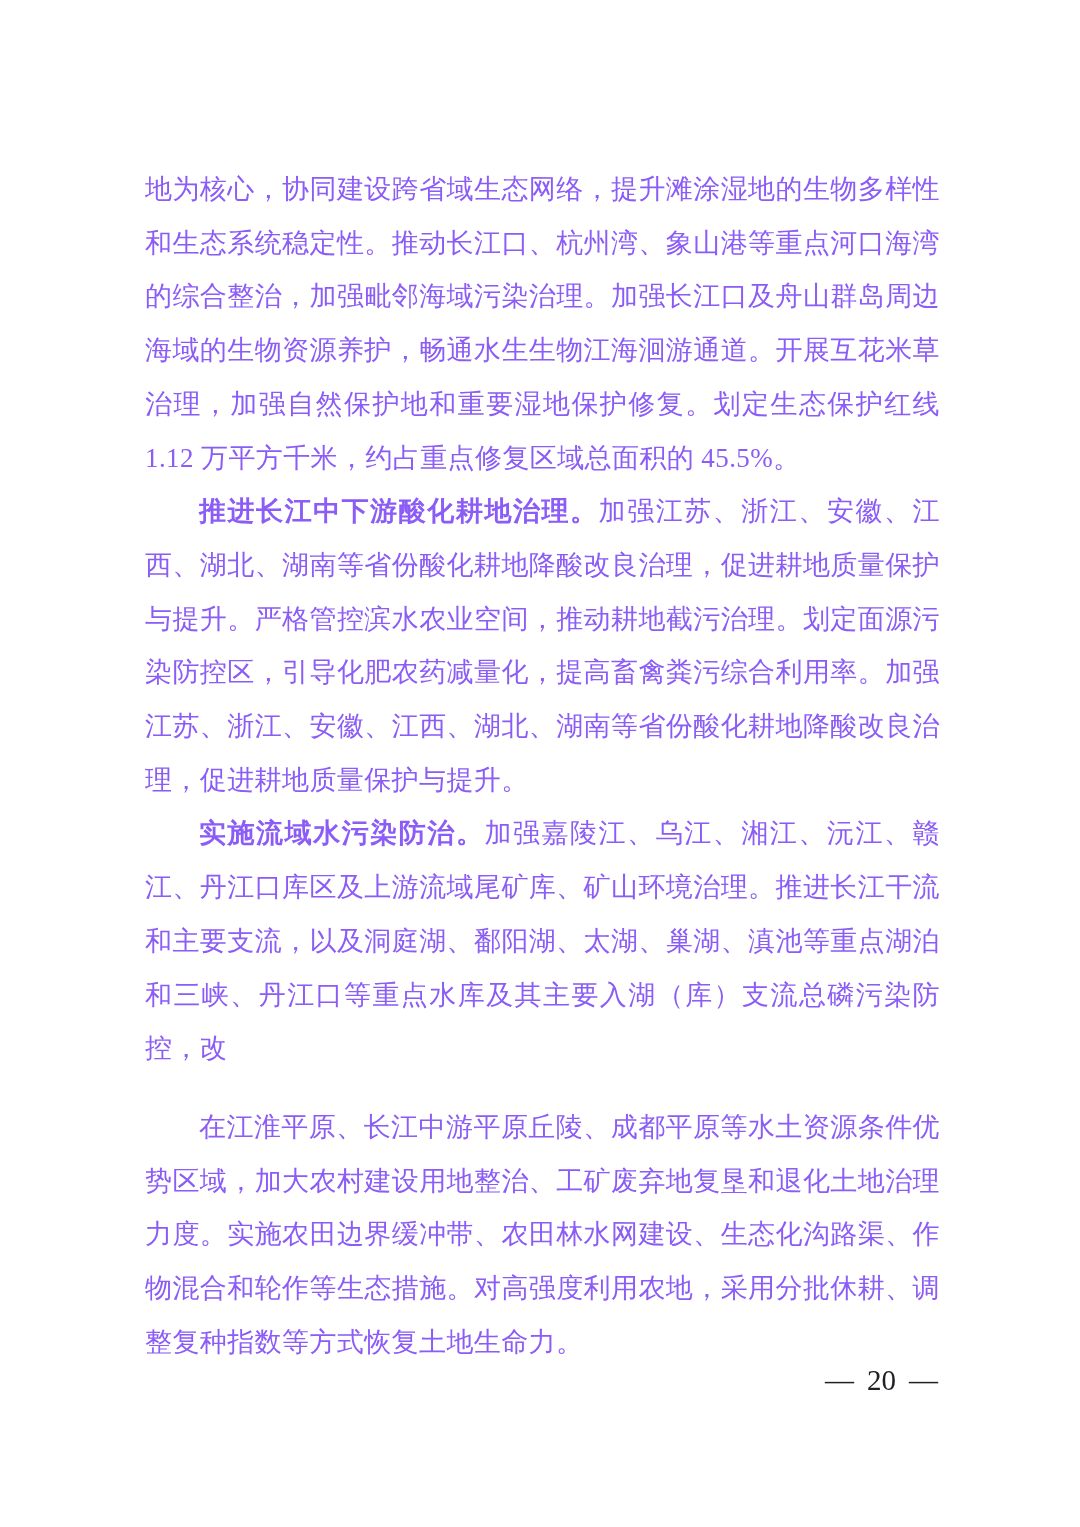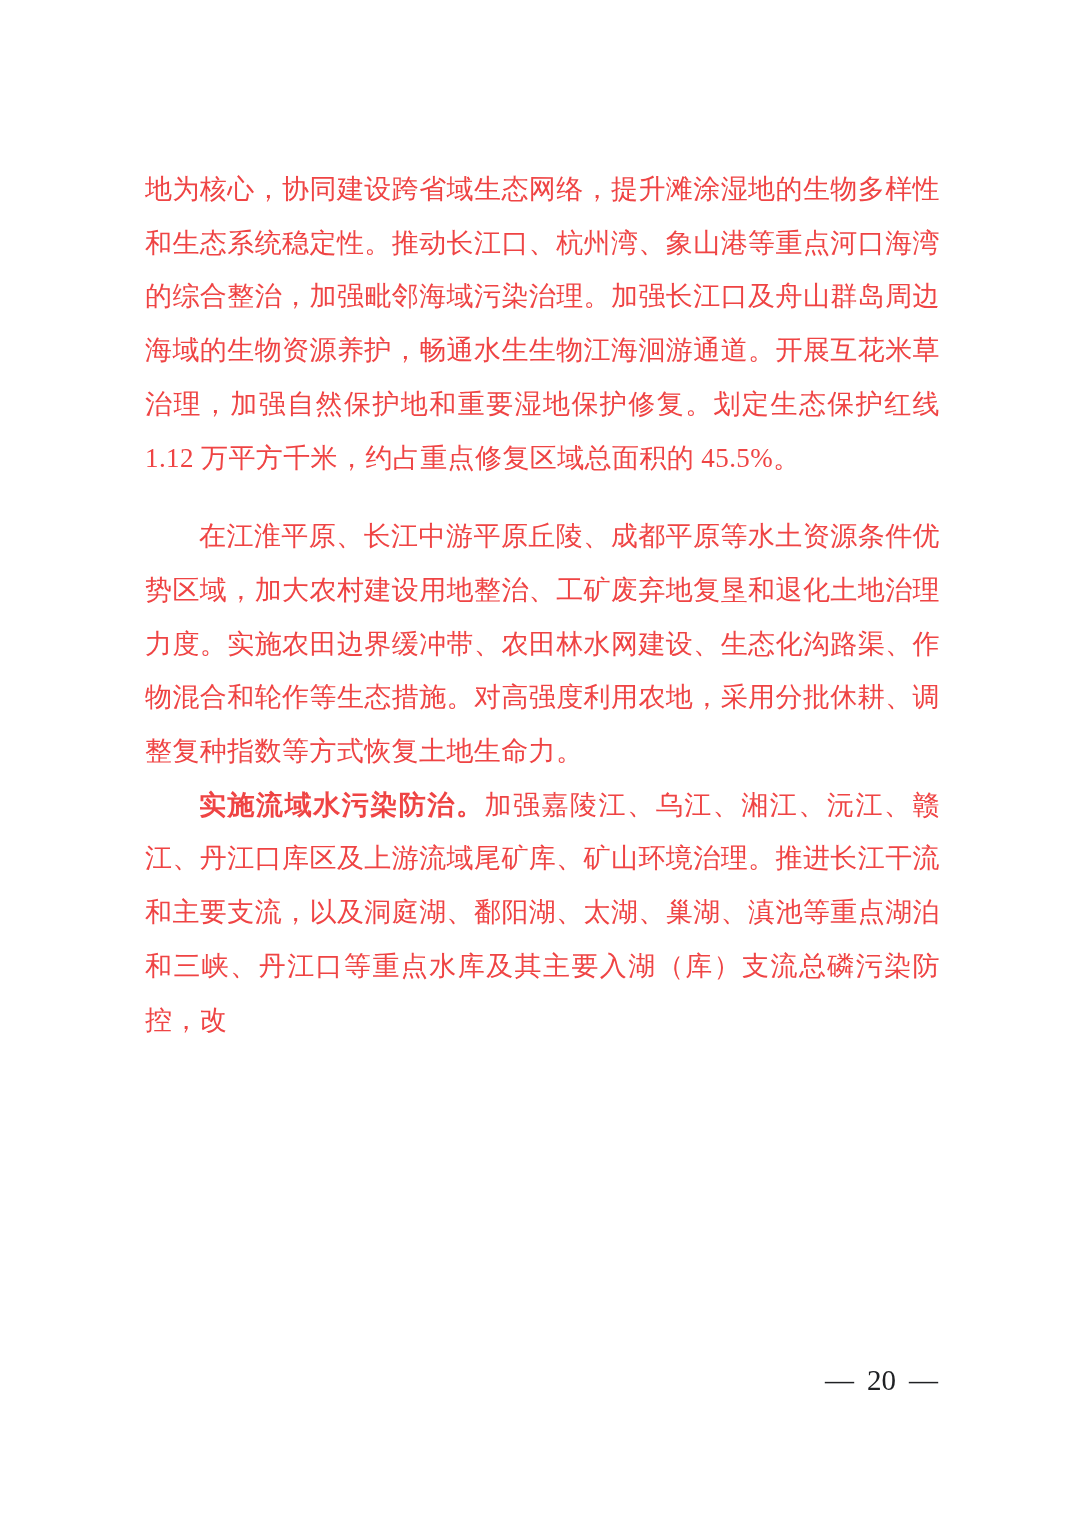--- a/index.html
+++ b/index.html
@@ -12,21 +12,21 @@
     overflow: hidden;
   }
   .text-block {
     position: absolute;
     left: 145px;
     top: 163px;
     width: 795px;
     font-size: 27px;
     line-height: 53.7px;
     letter-spacing: 0.4px;
-    color: #ef4444;
+    color: #8b5cf6;
     text-align: justify;
     text-align-last: left;
   }
   .para { margin: 0; }
   .para.indent { text-indent: 2em; }
   .para.spaced { margin-top: 25px; }
   .lead { font-weight: bold; }
   .page-footer {
     position: absolute;
     top: 1363px;
@@ -40,24 +40,25 @@
   }
   .page-footer .dash { letter-spacing: 0; }
 </style>
 </head>
 <body>
 
 <main class="text-block">
 
   <p class="para"><span class="body-text">地为核心，协同建设跨省域生态网络，提升滩涂湿地的生物多样性和生态系统稳定性。推动长江口、杭州湾、象山港等重点河口海湾的综合整治，加强毗邻海域污染治理。加强长江口及舟山群岛周边海域的生物资源养护，畅通水生生物江海洄游通道。开展互花米草治理，加强自然保护地和重要湿地保护修复。划定生态保护红线 1.12 万平方千米，约占重点修复区域总面积的 45.5%。</span></p>
 
+  <p class="para indent"><span class="lead">推进长江中下游酸化耕地治理。</span><span class="body-text">加强江苏、浙江、安徽、江西、湖北、湖南等省份酸化耕地降酸改良治理，促进耕地质量保护与提升。严格管控滨水农业空间，推动耕地截污治理。划定面源污染防控区，引导化肥农药减量化，提高畜禽粪污综合利用率。加强江苏、浙江、安徽、江西、湖北、湖南等省份酸化耕地降酸改良治理，促进耕地质量保护与提升。</span></p>
+
+  <p class="para indent"><span class="lead">实施流域水污染防治。</span><span class="body-text">加强嘉陵江、乌江、湘江、沅江、赣江、丹江口库区及上游流域尾矿库、矿山环境治理。推进长江干流和主要支流，以及洞庭湖、鄱阳湖、太湖、巢湖、滇池等重点湖泊和三峡、丹江口等重点水库及其主要入湖（库）支流总磷污染防控，改</span></p>
 
   <p class="para indent spaced"><span class="body-text">在江淮平原、长江中游平原丘陵、成都平原等水土资源条件优势区域，加大农村建设用地整治、工矿废弃地复垦和退化土地治理力度。实施农田边界缓冲带、农田林水网建设、生态化沟路渠、作物混合和轮作等生态措施。对高强度利用农地，采用分批休耕、调整复种指数等方式恢复土地生命力。</span></p>
-
-  <p class="para indent"><span class="lead">实施流域水污染防治。</span><span class="body-text">加强嘉陵江、乌江、湘江、沅江、赣江、丹江口库区及上游流域尾矿库、矿山环境治理。推进长江干流和主要支流，以及洞庭湖、鄱阳湖、太湖、巢湖、滇池等重点湖泊和三峡、丹江口等重点水库及其主要入湖（库）支流总磷污染防控，改</span></p>
 
 </main>
 
 <footer class="page-footer">
   <span class="dash">—</span>
   <span class="pagenum">20</span>
   <span class="dash">—</span>
 </footer>
 
 </body></html>

